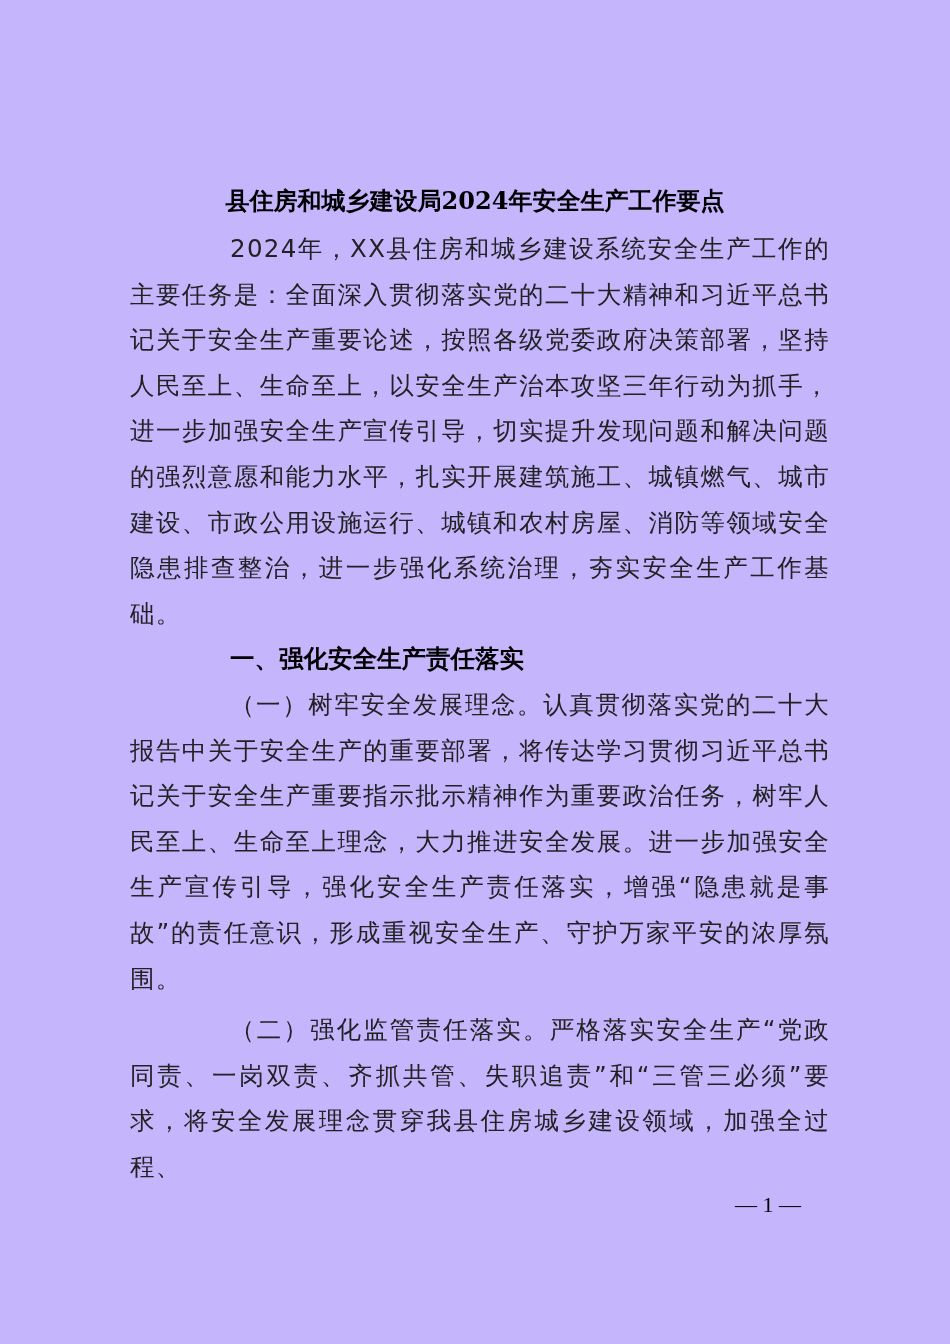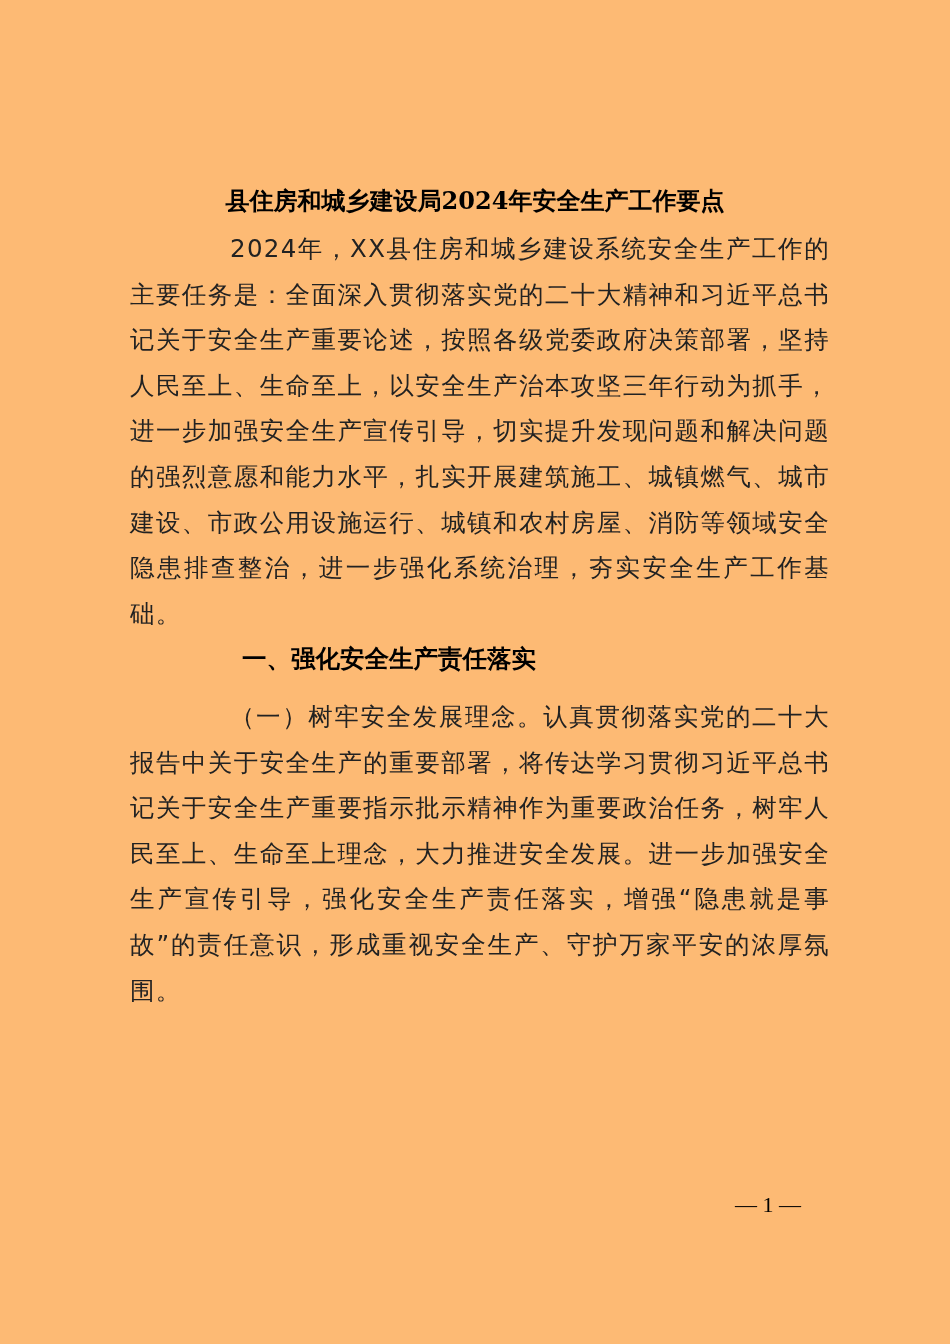--- a/index.html
+++ b/index.html
@@ -1,45 +1,46 @@
 <!DOCTYPE html>
 <html><head>
   <meta charset="utf-8">
   <style>
     html, body { margin: 0; padding: 0; background: #ffffff; }
     body { width: 950px; height: 1344px; position: relative; overflow: hidden; color: #111; }
-    .page { position: absolute; left: 0; top: 0; width: 950px; height: 1344px; background: #fdba74; }
+    .page { position: absolute; left: 0; top: 0; width: 950px; height: 1344px; background: #c4b5fd; }
     .title {
       position: absolute; left: 0; top: 181px; width: 950px; text-align: center;
       font-family: "DejaVu Serif", "Liberation Serif", serif; font-weight: bold;
       font-size: 24px; line-height: 40px; letter-spacing: 0px; color: #000;
     }
     .body-text {
       position: absolute; left: 130px; width: 700px;
       font-family: "DejaVu Sans", "Liberation Sans", sans-serif;
       font-size: 24.5px; line-height: 45.6px; color: #222;
       text-align: justify; text-align-last: left; letter-spacing: 1.3px;
     }
     .para { margin: 0; text-indent: 100px; }
     .heading {
-      margin: 12px; text-indent: 100px; font-weight: bold;
+      margin: 0; text-indent: 100px; font-weight: bold;
       font-family: "DejaVu Sans", "Liberation Sans", sans-serif; color: #000; letter-spacing: 0;
     }
     .lead { font-weight: normal; }
     .page-num {
       position: absolute; left: 735px; top: 1192px;
       font-family: "Liberation Serif", "DejaVu Serif", serif; font-size: 22px; color: #000;
     }
   </style>
 </head>
 <body>
 
 <div class="page">
   <div class="title">县住房和城乡建设局2024年安全生产工作要点</div>
 
   <div class="body-text" style="top:226px;">
     <p class="para">2024年，XX县住房和城乡建设系统安全生产工作的主要任务是：全面深入贯彻落实党的二十大精神和习近平总书记关于安全生产重要论述，按照各级党委政府决策部署，坚持人民至上、生命至上，以安全生产治本攻坚三年行动为抓手，进一步加强安全生产宣传引导，切实提升发现问题和解决问题的强烈意愿和能力水平，扎实开展建筑施工、城镇燃气、城市建设、市政公用设施运行、城镇和农村房屋、消防等领域安全隐患排查整治，进一步强化系统治理，夯实安全生产工作基础。</p>
     <p class="heading" style="margin-top:0;">一、强化安全生产责任落实</p>
     <p class="para"><span class="lead">（一）树牢安全发展理念。</span><span>认真贯彻落实党的二十大报告中关于安全生产的重要部署，将传达学习贯彻习近平总书记关于安全生产重要指示批示精神作为重要政治任务，树牢人民至上、生命至上理念，大力推进安全发展。进一步加强安全生产宣传引导，强化安全生产责任落实，增强“隐患就是事故”的责任意识，形成重视安全生产、守护万家平安的浓厚氛围。</span></p>
+    <p class="para" style="margin-top:6px;"><span class="lead">（二）强化监管责任落实。</span><span>严格落实安全生产“党政同责、一岗双责、齐抓共管、失职追责”和“三管三必须”要求，将安全发展理念贯穿我县住房城乡建设领域，加强全过程、</span></p>
   </div>
 
   <div class="page-num">— 1 —</div>
 </div>
 
 </body></html>

